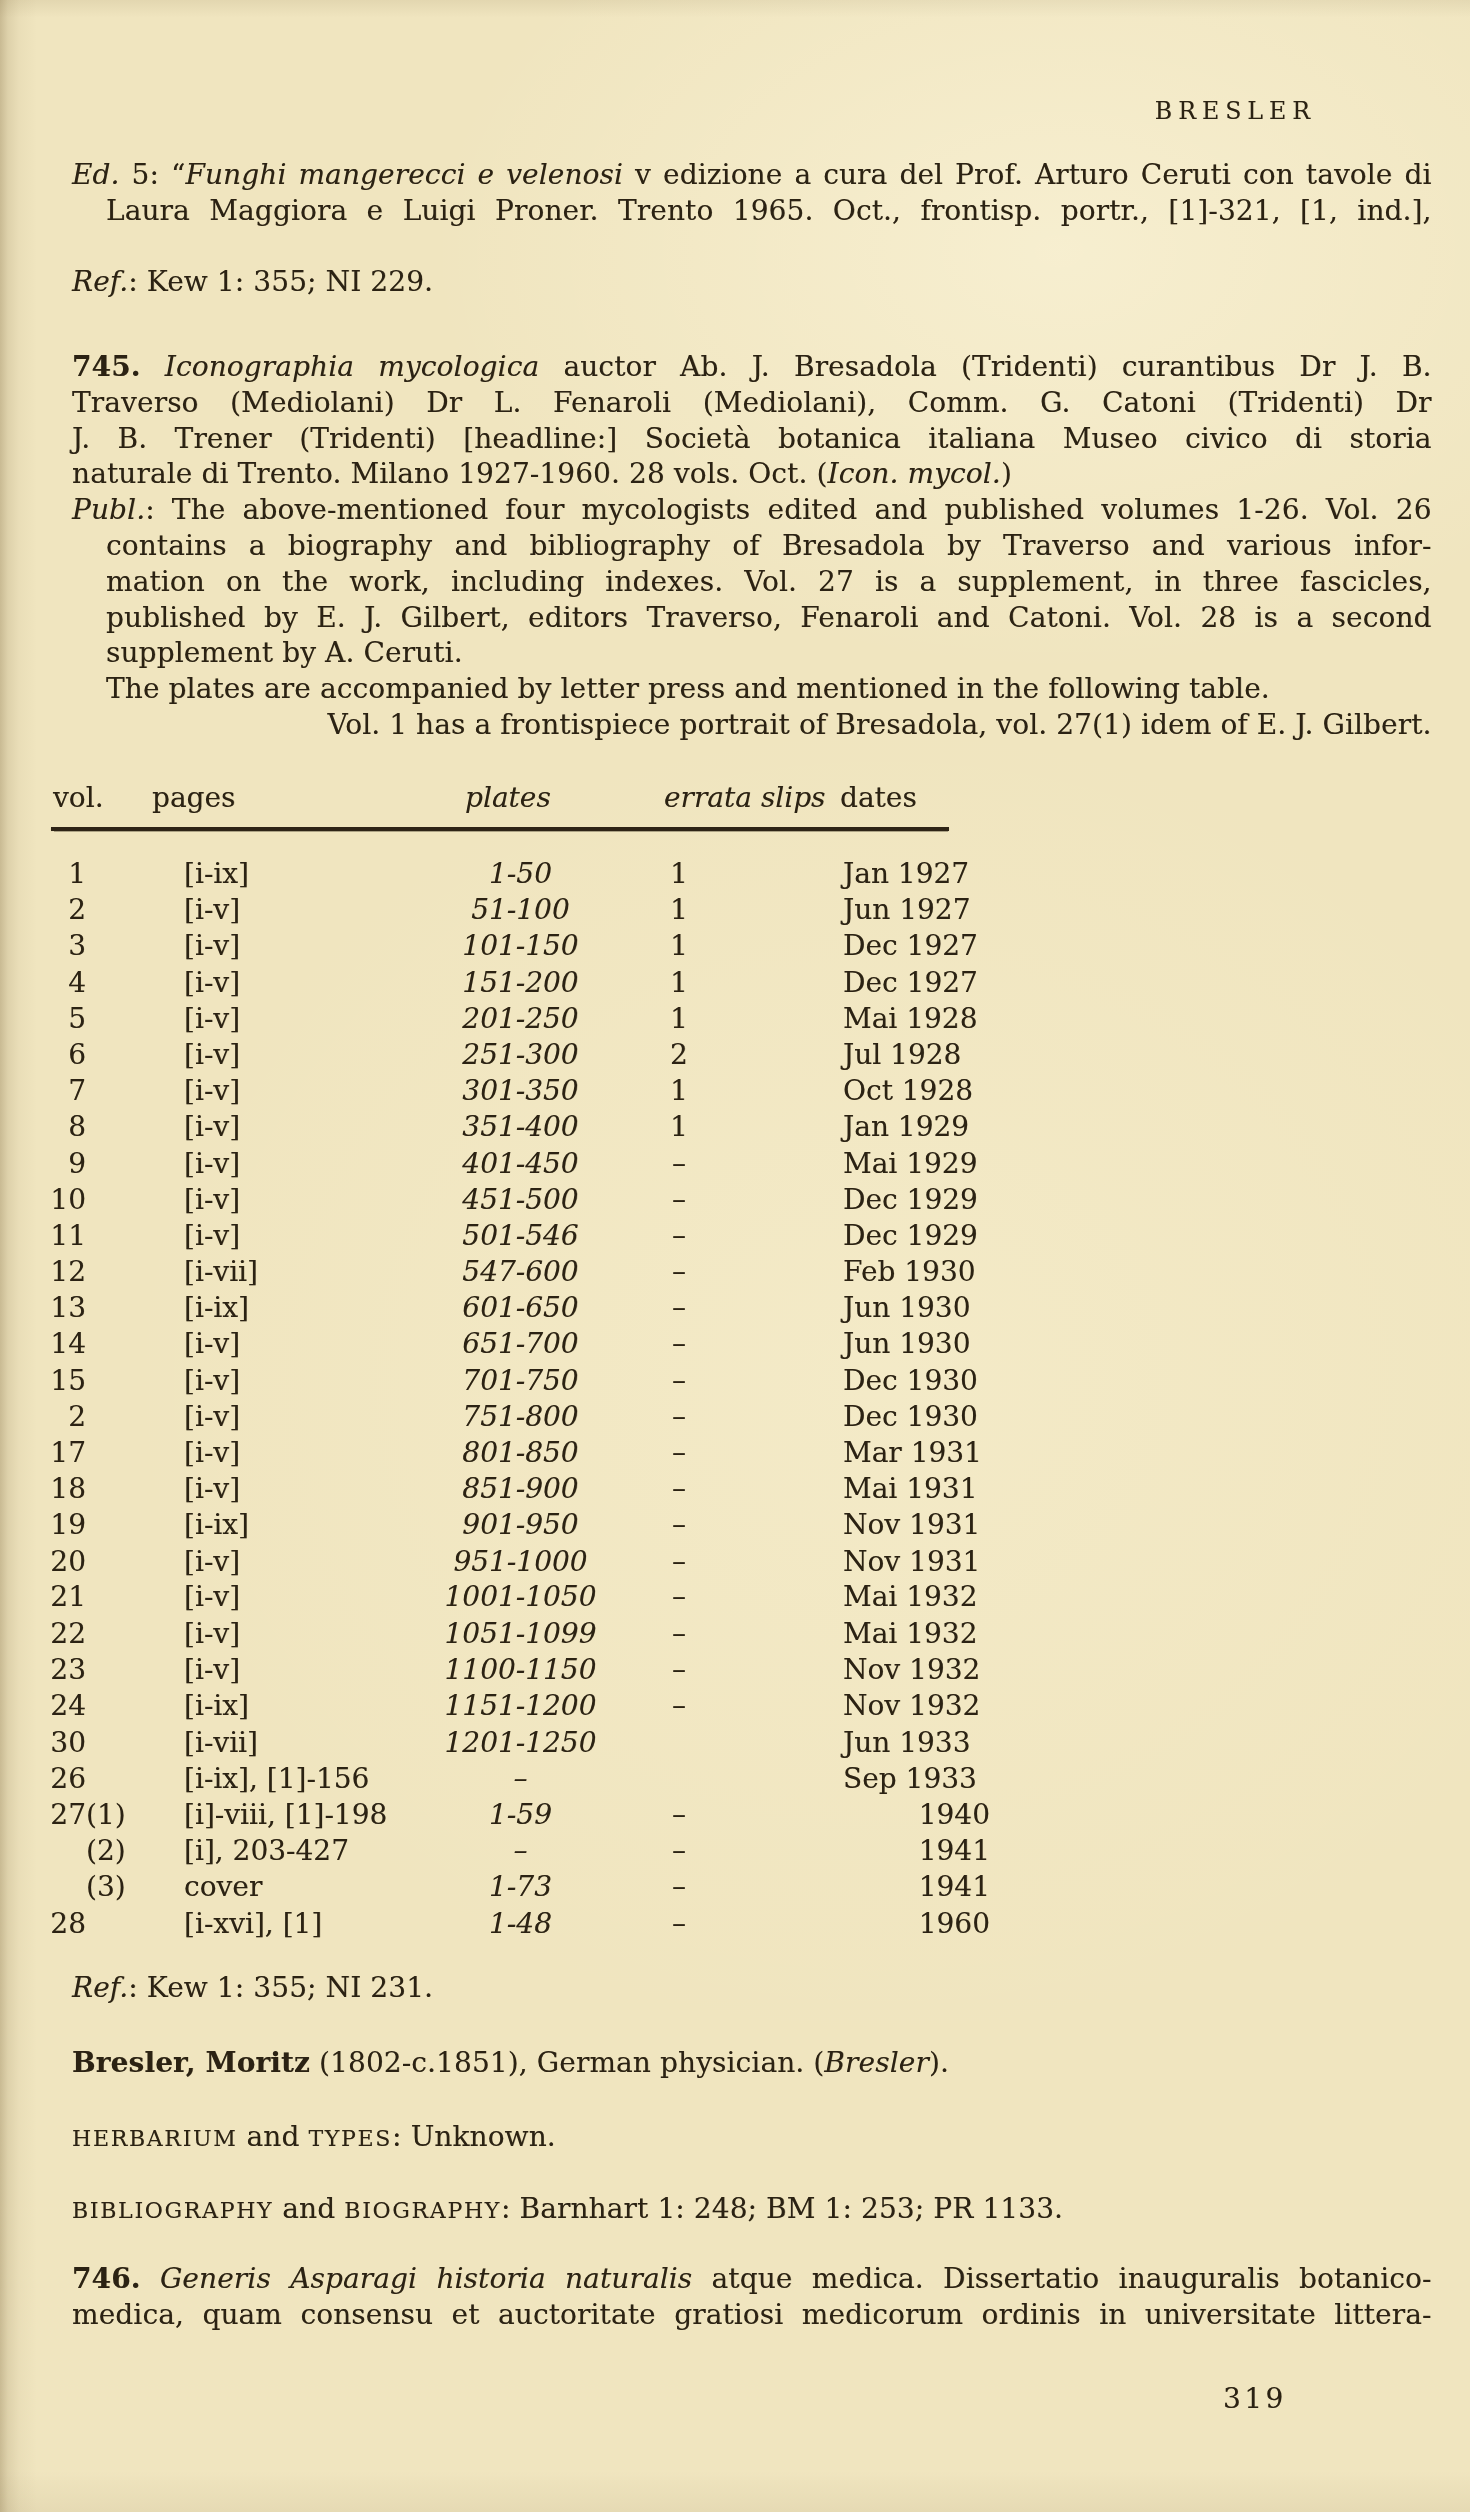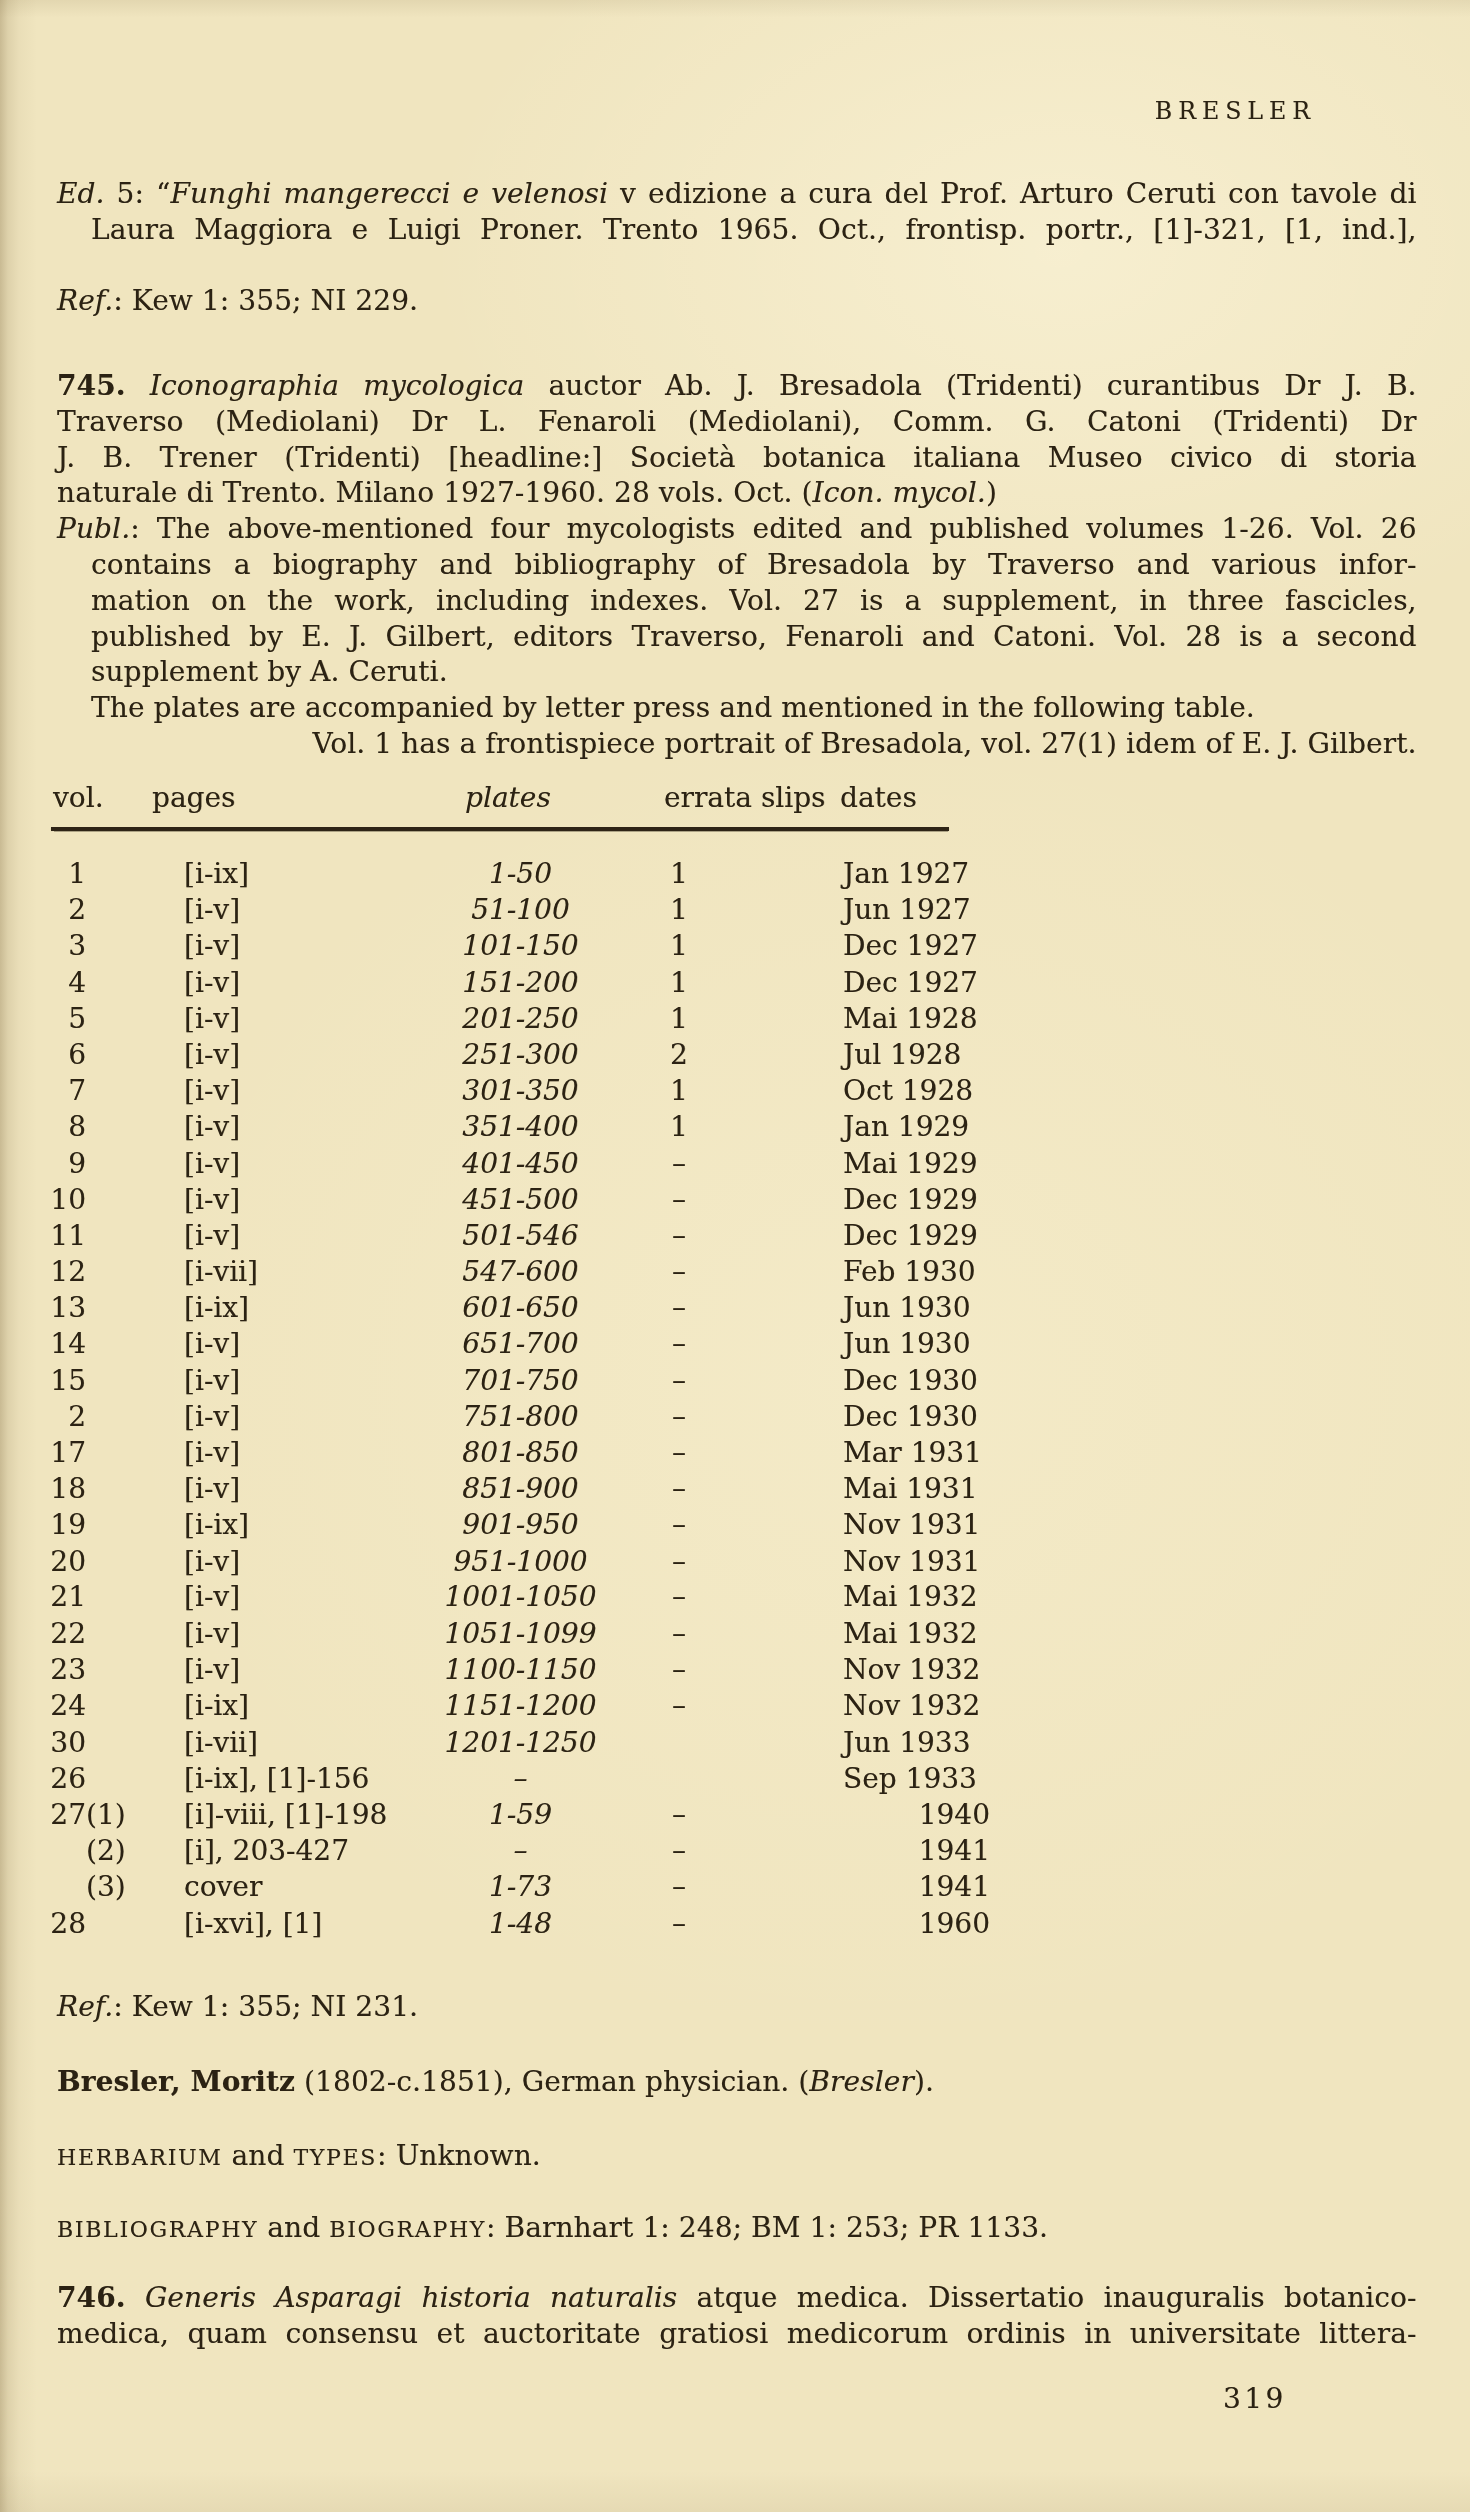--- a/index.html
+++ b/index.html
@@ -24,21 +24,21 @@
   #running-head{
     position:absolute; top:96px; right:155px;
     font-size:23.6px; letter-spacing:6px; line-height:30px;
   }
   #folio{
     position:absolute; top:2383px; left:1223px;
     font-size:28px; letter-spacing:3.4px; line-height:31px;
   }
 
   
-  .blk{ position:absolute; left:57px; width:1361px;margin-top:19px; }
+  .blk{ position:absolute; left:72px; width:1361px; }
   .line{
     position:absolute; left:0; right:1.4px; height:36px; line-height:36px;
     font-size:28px; white-space:nowrap; letter-spacing:0.1px;
   }
   .line.ind{ left:34px; }
   .line.j{ white-space:normal; text-align:justify; text-align-last:justify; }
   .sg-r{ font-style:normal; }
   .sg-i{ font-style:italic; }
   .sg-b{ font-weight:bold; }
   .sg-sc{ font-size:22px; letter-spacing:1.7px; }
@@ -52,21 +52,21 @@
   #blk-746       { top:2261px; height:73px; }
 
   
   #vol-table{ position:absolute; top:780px; left:0; width:1471px; height:1189px; }
   #vol-table .th{
     position:absolute; top:0; height:36px; line-height:36px; font-size:28px; white-space:nowrap;
   }
   .th-vol   { left:53px; }
   .th-pages { left:152px; }
   .th-plates{ left:465px; font-style:italic; }
-  .th-err   { left:664px; }
+  .th-err   { left:664px;font-style:italic; }
   .th-dates { left:840px; }
   #table-rule{
     position:absolute; top:47px; left:51px; width:898px; height:4px;
     background:#2e2416; box-shadow:0 0.7px 0.7px rgba(46,36,22,0.35);
   }
   #table-rows{ position:absolute; top:76px; left:0; width:1471px; }
   .trow{ position:absolute; left:0; width:1471px; height:36px; line-height:36px; font-size:28px; }
   .trow span{ position:absolute; top:0; height:36px; white-space:nowrap; }
   .c-vol   { left:47px;  width:39px;  text-align:right; }
   .c-sub   { left:86px; }

